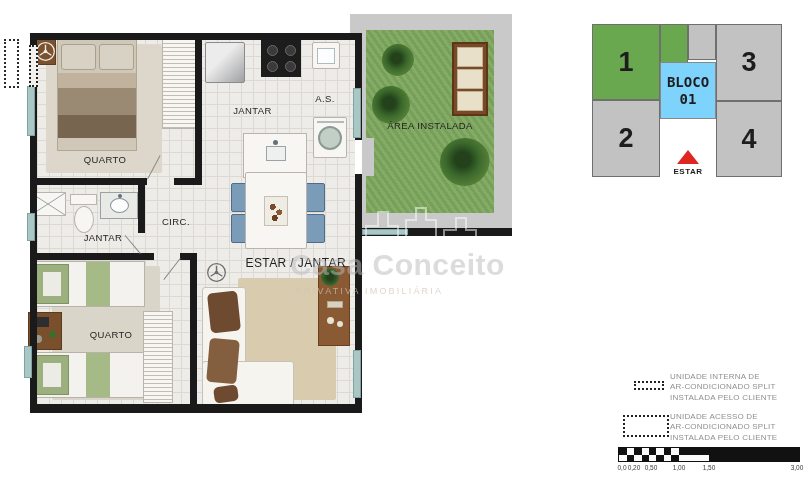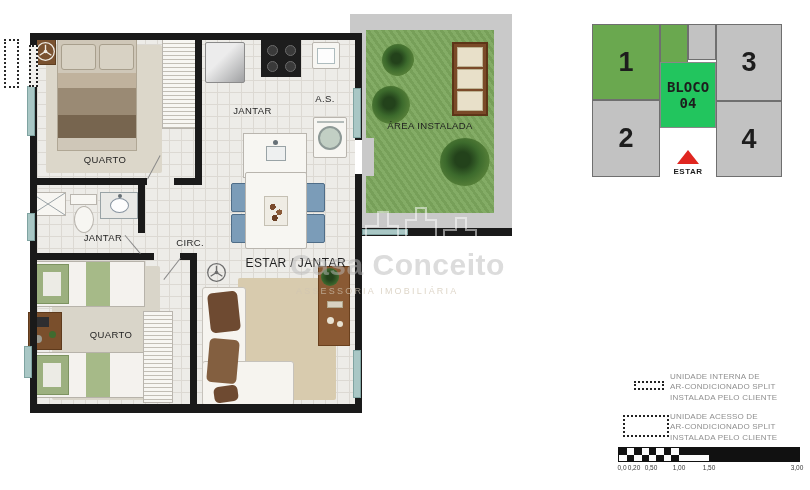--- a/index.html
+++ b/index.html
@@ -178,44 +178,44 @@
   <div class="window" style="left:353px;top:88px;width:8px;height:50px;"></div>
   <div class="window" style="left:353px;top:350px;width:8px;height:48px;"></div>
 
   <div class="abs" style="left:4px;top:39px;width:15px;height:49px;border:2px dotted #2a2a2a;background:#fff;"></div>
   <div class="abs" style="left:29px;top:45px;width:9px;height:42px;border:2px dotted #222;background:#f2f1ee;"></div>
 
   <div class="label" style="left:60px;top:155px;width:90px;">QUARTO</div>
   <div class="label" style="left:215px;top:106px;width:75px;">JANTAR</div>
   <div class="label" style="left:303px;top:94px;width:44px;">A.S.</div>
   <div class="label" style="left:70px;top:233px;width:66px;">JANTAR</div>
-  <div class="label" style="left:148px;top:238px;width:56px;text-align:right;">CIRC.</div>
+  <div class="label" style="left:148px;top:217px;width:56px;">CIRC.</div>
   <div class="label" style="left:228px;top:257px;width:118px;font-size:12px;text-align:right;">ESTAR / JANTAR</div>
   <div class="label" style="left:68px;top:330px;width:86px;">QUARTO</div>
 
   <div class="abs" style="left:592px;top:24px;width:190px;height:156px;">
     <div class="kp-unit" style="left:0;top:0;width:68px;height:76px;background:#6aa84f;">
       <span>1</span>
     </div>
     <div class="kp-unit" style="left:0;top:76px;width:68px;height:77px;background:#c2c2c2;">
       <span>2</span>
     </div>
     <div class="kp-sub" style="left:68px;top:0;width:28px;height:39px;background:#6aa84f;"></div>
     <div class="kp-sub" style="left:96px;top:0;width:28px;height:36px;background:#c2c2c2;"></div>
     <div class="kp-unit" style="left:124px;top:0;width:66px;height:77px;background:#c2c2c2;">
       <span>3</span>
     </div>
     <div class="kp-unit" style="left:124px;top:77px;width:66px;height:76px;background:#c2c2c2;">
       <span>4</span>
     </div>
-    <div class="abs" style="left:68px;top:38px;width:56px;height:66px;background:#22c55e;border:1.5px solid #888;
+    <div class="abs" style="left:68px;top:38px;width:56px;height:57px;background:#7dd3fc;border:1.5px solid #888;
                 display:flex;flex-direction:column;align-items:center;justify-content:center;
                 font-family:'DejaVu Sans Mono',monospace;font-weight:bold;font-size:14px;line-height:1.15;color:#1d1d1d;">
       <span>BLOCO</span>
-      <span>04</span>
+      <span>01</span>
     </div>
     <div class="abs" style="left:85px;top:126px;width:0;height:0;border-left:11px solid transparent;border-right:11px solid transparent;border-bottom:14px solid #e02620;"></div>
     <div class="abs" style="left:56px;top:143px;width:80px;text-align:center;font-size:8px;font-weight:bold;letter-spacing:.5px;color:#1d1d1d;">ESTAR</div>
   </div>
 
   <div class="abs" style="left:620px;top:372px;width:190px;height:72px;">
     <div class="abs" style="left:14px;top:9px;width:30px;height:9px;border:2px dotted #222;background:#fff;"></div>
     <div class="legend-text" style="left:50px;top:0;">
       <div>UNIDADE INTERNA DE</div>
       <div>AR-CONDICIONADO SPLIT</div>
@@ -248,15 +248,15 @@
   <div class="abs" style="left:358px;top:190px;width:125px;height:72px;opacity:.5;pointer-events:none;">
     <svg width="125" height="72" viewBox="0 0 125 72" fill="none" stroke="#fff" stroke-width="2">
       <path d="M8 66V36h12V22h10v14h10v30"></path>
       <path d="M48 66V30h10V18h10v12h10v36"></path>
       <path d="M86 66V40h12V28h10v12h10v26"></path>
     </svg>
   </div>
   <div class="abs" style="left:290px;top:248px;width:210px;font-size:30px;font-weight:bold;color:rgba(185,185,185,.5);
               letter-spacing:.5px;white-space:nowrap;pointer-events:none;">Casa Conceito</div>
   <div class="abs" style="left:296px;top:286px;width:200px;font-size:9px;letter-spacing:2.2px;
-              color:rgba(208,196,178,.7);white-space:nowrap;pointer-events:none;">ASSESSORIA IMOBILIÁRIA</div>
+              color:rgba(208,196,178,.7);white-space:nowrap;pointer-events:none;">PRIVATIVA IMOBILIÁRIA</div>
 
 </div>
 
 </body></html>

